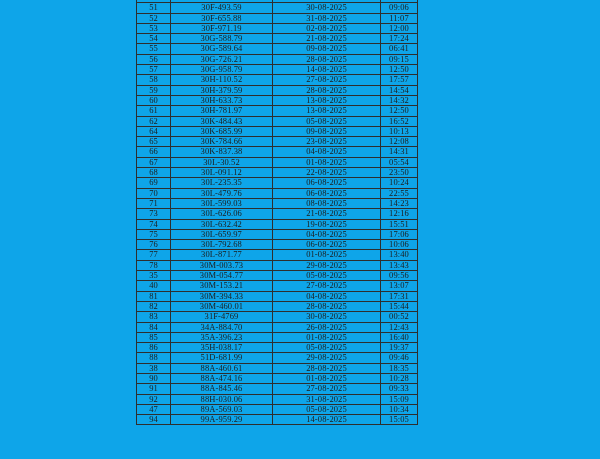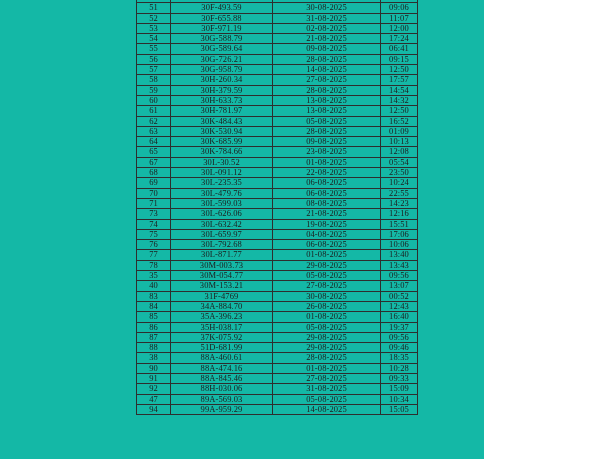--- a/index.html
+++ b/index.html
@@ -2,24 +2,24 @@
 <html><head>
 <meta charset="utf-8">
 <style>
   html, body {
     margin: 0;
     padding: 0;
     background: #ffffff;
   }
   .canvas {
     position: relative;
-    width: 484px;
+    width: 600px;
     height: 459px;
     overflow: hidden;
-    background: #14b8a6;
+    background: #0ea5e9;
     font-family: "Liberation Serif", serif;
   }
   table.records {
     position: absolute;
     left: 136px;
     top: -8px;
     border-collapse: collapse;
     table-layout: fixed;
     font-size: 8.5px;
     color: #1c1c1c;
@@ -96,21 +96,21 @@
           <td>09:15</td>
         </tr>
         <tr>
           <td>57</td>
           <td>30G-958.79</td>
           <td>14-08-2025</td>
           <td>12:50</td>
         </tr>
         <tr>
           <td>58</td>
-          <td>30H-260.34</td>
+          <td>30H-110.52</td>
           <td>27-08-2025</td>
           <td>17:57</td>
         </tr>
         <tr>
           <td>59</td>
           <td>30H-379.59</td>
           <td>28-08-2025</td>
           <td>14:54</td>
         </tr>
         <tr>
@@ -125,38 +125,38 @@
           <td>13-08-2025</td>
           <td>12:50</td>
         </tr>
         <tr>
           <td>62</td>
           <td>30K-484.43</td>
           <td>05-08-2025</td>
           <td>16:52</td>
         </tr>
         <tr>
-          <td>63</td>
-          <td>30K-530.94</td>
-          <td>28-08-2025</td>
-          <td>01:09</td>
-        </tr>
-        <tr>
           <td>64</td>
           <td>30K-685.99</td>
           <td>09-08-2025</td>
           <td>10:13</td>
         </tr>
         <tr>
           <td>65</td>
           <td>30K-784.66</td>
           <td>23-08-2025</td>
           <td>12:08</td>
         </tr>
         <tr>
+          <td>66</td>
+          <td>30K-837.38</td>
+          <td>04-08-2025</td>
+          <td>14:31</td>
+        </tr>
+        <tr>
           <td>67</td>
           <td>30L-30.52</td>
           <td>01-08-2025</td>
           <td>05:54</td>
         </tr>
         <tr>
           <td>68</td>
           <td>30L-091.12</td>
           <td>22-08-2025</td>
           <td>23:50</td>
@@ -221,20 +221,32 @@
           <td>05-08-2025</td>
           <td>09:56</td>
         </tr>
         <tr>
           <td>40</td>
           <td>30M-153.21</td>
           <td>27-08-2025</td>
           <td>13:07</td>
         </tr>
         <tr>
+          <td>81</td>
+          <td>30M-394.33</td>
+          <td>04-08-2025</td>
+          <td>17:31</td>
+        </tr>
+        <tr>
+          <td>82</td>
+          <td>30M-460.01</td>
+          <td>28-08-2025</td>
+          <td>15:44</td>
+        </tr>
+        <tr>
           <td>83</td>
           <td>31F-4769</td>
           <td>30-08-2025</td>
           <td>00:52</td>
         </tr>
         <tr>
           <td>84</td>
           <td>34A-884.70</td>
           <td>26-08-2025</td>
           <td>12:43</td>
@@ -243,26 +255,20 @@
           <td>85</td>
           <td>35A-396.23</td>
           <td>01-08-2025</td>
           <td>16:40</td>
         </tr>
         <tr>
           <td>86</td>
           <td>35H-038.17</td>
           <td>05-08-2025</td>
           <td>19:37</td>
-        </tr>
-        <tr>
-          <td>87</td>
-          <td>37K-075.92</td>
-          <td>29-08-2025</td>
-          <td>09:56</td>
         </tr>
         <tr>
           <td>88</td>
           <td>51D-681.99</td>
           <td>29-08-2025</td>
           <td>09:46</td>
         </tr>
         <tr>
           <td>38</td>
           <td>88A-460.61</td>

